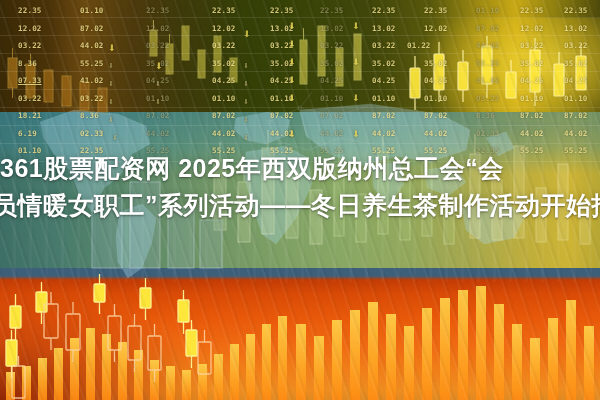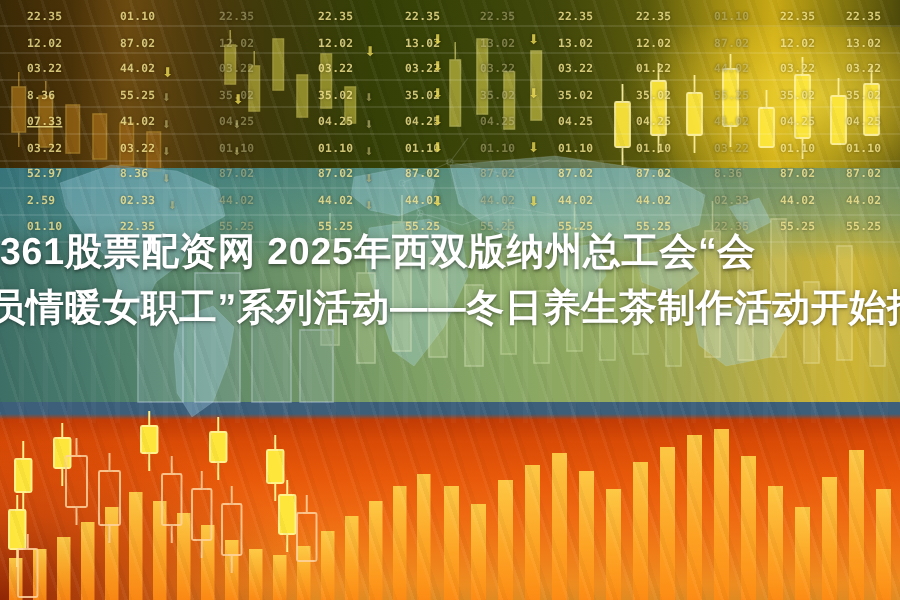--- a/index.html
+++ b/index.html
@@ -416,21 +416,21 @@
       <div class="numcell dim" style="left: 476px; top: 23.5px;">87.02</div>
       <div class="numcell" style="left: 520px; top: 23.5px;">12.02</div>
       <div class="numcell" style="left: 564px; top: 23.5px;">13.02</div>
       <div class="numcell" style="left: 18px; top: 41px;">03.22</div>
       <div class="numcell" style="left: 80px; top: 41px;">44.02</div>
       <div class="numcell dim" style="left: 146px; top: 41px;">03.22</div>
       <div class="numcell" style="left: 212px; top: 41px;">03.22</div>
       <div class="numcell" style="left: 270px; top: 41px;">03.22</div>
       <div class="numcell dim" style="left: 320px; top: 41px;">03.22</div>
       <div class="numcell" style="left: 372px; top: 41px;">03.22</div>
-      <div class="numcell" style="left: 424px; top: 41px;">01.22</div>
+      <div class="numcell" style="left: 407px; top: 41px;">01.22</div>
       <div class="numcell dim" style="left: 476px; top: 41px;">44.02</div>
       <div class="numcell" style="left: 520px; top: 41px;">03.22</div>
       <div class="numcell" style="left: 564px; top: 41px;">03.22</div>
       <div class="numcell" style="left: 18px; top: 58.5px;">8.36</div>
       <div class="numcell" style="left: 80px; top: 58.5px;">55.25</div>
       <div class="numcell dim" style="left: 146px; top: 58.5px;">35.02</div>
       <div class="numcell" style="left: 212px; top: 58.5px;">35.02</div>
       <div class="numcell" style="left: 270px; top: 58.5px;">35.02</div>
       <div class="numcell dim" style="left: 320px; top: 58.5px;">35.02</div>
       <div class="numcell" style="left: 372px; top: 58.5px;">35.02</div>
@@ -453,32 +453,32 @@
       <div class="numcell" style="left: 80px; top: 93.5px;">03.22</div>
       <div class="numcell dim" style="left: 146px; top: 93.5px;">01.10</div>
       <div class="numcell" style="left: 212px; top: 93.5px;">01.10</div>
       <div class="numcell" style="left: 270px; top: 93.5px;">01.10</div>
       <div class="numcell dim" style="left: 320px; top: 93.5px;">01.10</div>
       <div class="numcell" style="left: 372px; top: 93.5px;">01.10</div>
       <div class="numcell" style="left: 424px; top: 93.5px;">01.10</div>
       <div class="numcell dim" style="left: 476px; top: 93.5px;">03.22</div>
       <div class="numcell" style="left: 520px; top: 93.5px;">01.10</div>
       <div class="numcell" style="left: 564px; top: 93.5px;">01.10</div>
-      <div class="numcell" style="left: 18px; top: 111px;">52.97</div>
+      <div class="numcell" style="left: 18px; top: 111px;">18.21</div>
       <div class="numcell" style="left: 80px; top: 111px;">8.36</div>
       <div class="numcell dim" style="left: 146px; top: 111px;">87.02</div>
       <div class="numcell" style="left: 212px; top: 111px;">87.02</div>
       <div class="numcell" style="left: 270px; top: 111px;">87.02</div>
       <div class="numcell dim" style="left: 320px; top: 111px;">87.02</div>
       <div class="numcell" style="left: 372px; top: 111px;">87.02</div>
       <div class="numcell" style="left: 424px; top: 111px;">87.02</div>
       <div class="numcell dim" style="left: 476px; top: 111px;">8.36</div>
       <div class="numcell" style="left: 520px; top: 111px;">87.02</div>
       <div class="numcell" style="left: 564px; top: 111px;">87.02</div>
-      <div class="numcell" style="left: 18px; top: 128.5px;">2.59</div>
+      <div class="numcell" style="left: 18px; top: 128.5px;">6.19</div>
       <div class="numcell" style="left: 80px; top: 128.5px;">02.33</div>
       <div class="numcell dim" style="left: 146px; top: 128.5px;">44.02</div>
       <div class="numcell" style="left: 212px; top: 128.5px;">44.02</div>
       <div class="numcell" style="left: 270px; top: 128.5px;">44.02</div>
       <div class="numcell dim" style="left: 320px; top: 128.5px;">44.02</div>
       <div class="numcell" style="left: 372px; top: 128.5px;">44.02</div>
       <div class="numcell" style="left: 424px; top: 128.5px;">44.02</div>
       <div class="numcell dim" style="left: 476px; top: 128.5px;">02.33</div>
       <div class="numcell" style="left: 520px; top: 128.5px;">44.02</div>
       <div class="numcell" style="left: 564px; top: 128.5px;">44.02</div>

